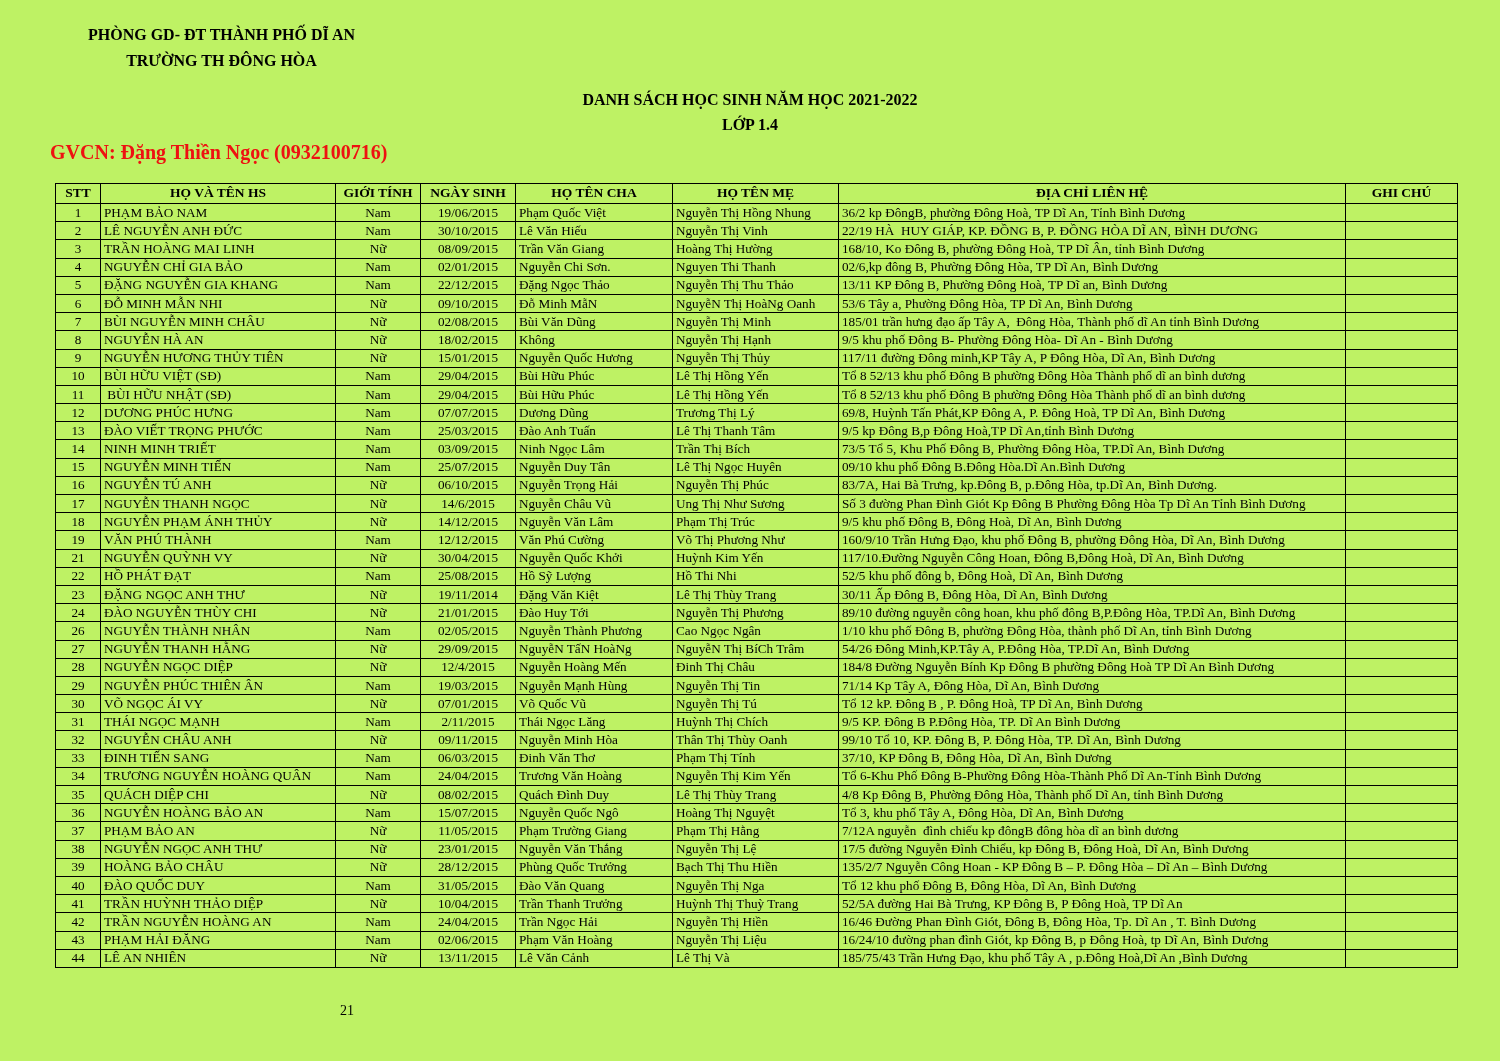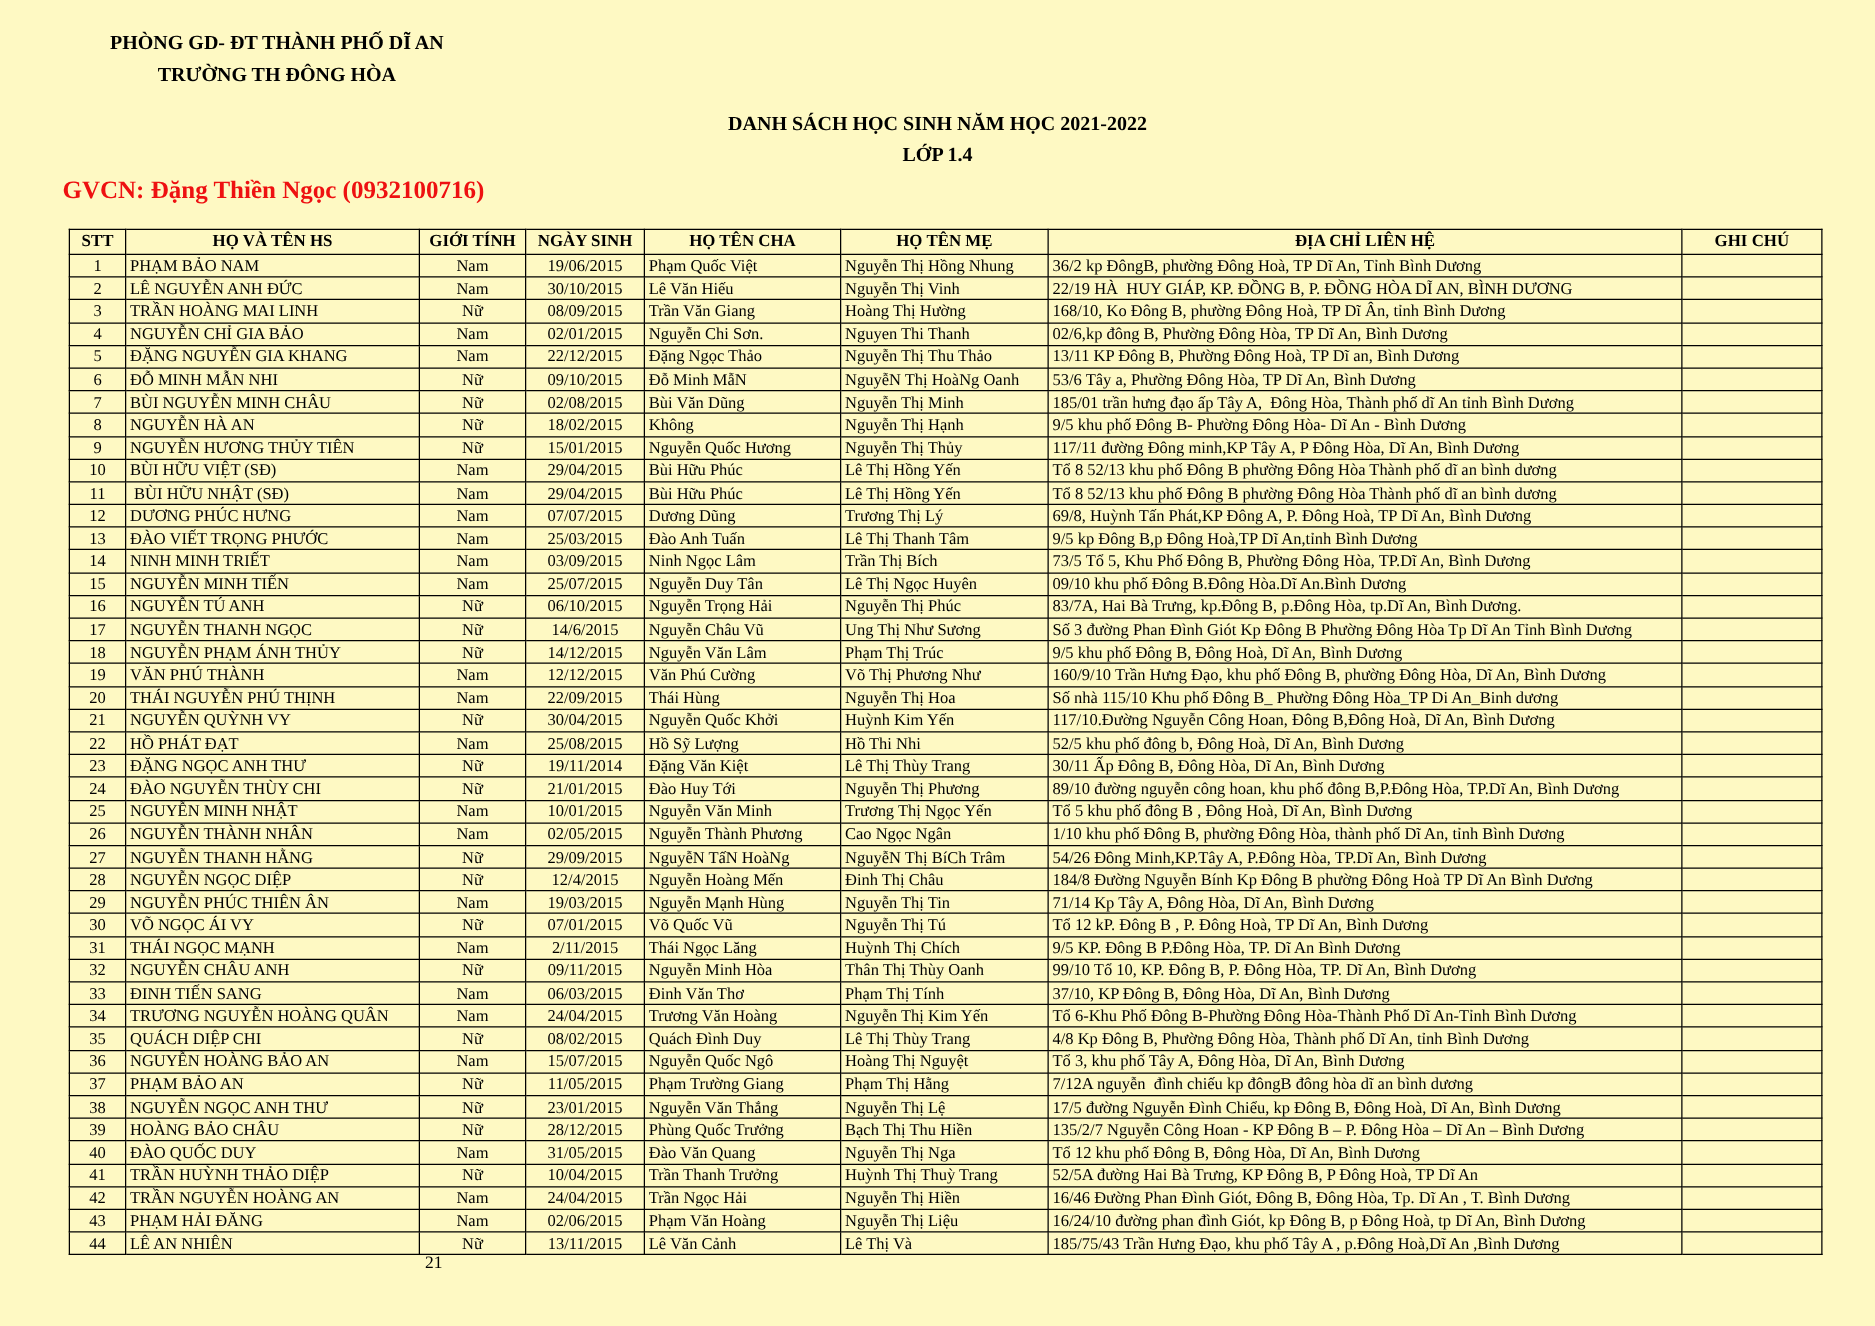--- a/index.html
+++ b/index.html
@@ -1,20 +1,20 @@
 <!DOCTYPE html>
 <html><head>
 <meta charset="utf-8">
 <style>
   html, body { margin: 0; padding: 0; background: #ffffff; }
   .page {
     position: relative;
     width: 1500px;
     height: 1061px;
-    background: #fef9c3;
+    background: #bef264;
     font-family: "Liberation Serif", "DejaVu Serif", serif;
     color: #000000;
     overflow: hidden;
   }
   .office-block {
     position: absolute;
     top: 22px;
     left: 88px;
     text-align: center;
     font-weight: bold;
@@ -297,30 +297,20 @@
           <td class="c0">19</td>
           <td class="c1">VĂN PHÚ THÀNH</td>
           <td class="c2">Nam</td>
           <td class="c3">12/12/2015</td>
           <td class="c4">Văn Phú Cường</td>
           <td class="c5">Võ Thị Phương Như</td>
           <td class="c6">160/9/10 Trần Hưng Đạo, khu phố Đông B, phường Đông Hòa, Dĩ An, Bình Dương</td>
           <td class="c7"></td>
         </tr>
         <tr>
-          <td class="c0">20</td>
-          <td class="c1">THÁI NGUYỄN PHÚ THỊNH</td>
-          <td class="c2">Nam</td>
-          <td class="c3">22/09/2015</td>
-          <td class="c4">Thái Hùng</td>
-          <td class="c5">Nguyễn Thị Hoa</td>
-          <td class="c6">Số nhà 115/10 Khu phố Đông B_ Phường Đông Hòa_TP Di An_Binh dương</td>
-          <td class="c7"></td>
-        </tr>
-        <tr>
           <td class="c0">21</td>
           <td class="c1">NGUYỄN QUỲNH VY</td>
           <td class="c2">Nữ</td>
           <td class="c3">30/04/2015</td>
           <td class="c4">Nguyễn Quốc Khởi</td>
           <td class="c5">Huỳnh Kim Yến</td>
           <td class="c6">117/10.Đường Nguyễn Công Hoan, Đông B,Đông Hoà, Dĩ An, Bình Dương</td>
           <td class="c7"></td>
         </tr>
         <tr>
@@ -347,30 +337,20 @@
           <td class="c0">24</td>
           <td class="c1">ĐÀO NGUYỄN THÙY CHI</td>
           <td class="c2">Nữ</td>
           <td class="c3">21/01/2015</td>
           <td class="c4">Đào Huy Tới</td>
           <td class="c5">Nguyễn Thị Phương</td>
           <td class="c6">89/10 đường nguyễn công hoan, khu phố đông B,P.Đông Hòa, TP.Dĩ An, Bình Dương</td>
           <td class="c7"></td>
         </tr>
         <tr>
-          <td class="c0">25</td>
-          <td class="c1">NGUYỄN MINH NHẬT</td>
-          <td class="c2">Nam</td>
-          <td class="c3">10/01/2015</td>
-          <td class="c4">Nguyễn Văn Minh</td>
-          <td class="c5">Trương Thị Ngọc Yến</td>
-          <td class="c6">Tổ 5 khu phố đông B , Đông Hoà, Dĩ An, Bình Dương</td>
-          <td class="c7"></td>
-        </tr>
-        <tr>
           <td class="c0">26</td>
           <td class="c1">NGUYỄN THÀNH NHÂN</td>
           <td class="c2">Nam</td>
           <td class="c3">02/05/2015</td>
           <td class="c4">Nguyễn Thành Phương</td>
           <td class="c5">Cao Ngọc Ngân</td>
           <td class="c6">1/10 khu phố Đông B, phường Đông Hòa, thành phố Dĩ An, tỉnh Bình Dương</td>
           <td class="c7"></td>
         </tr>
         <tr>

